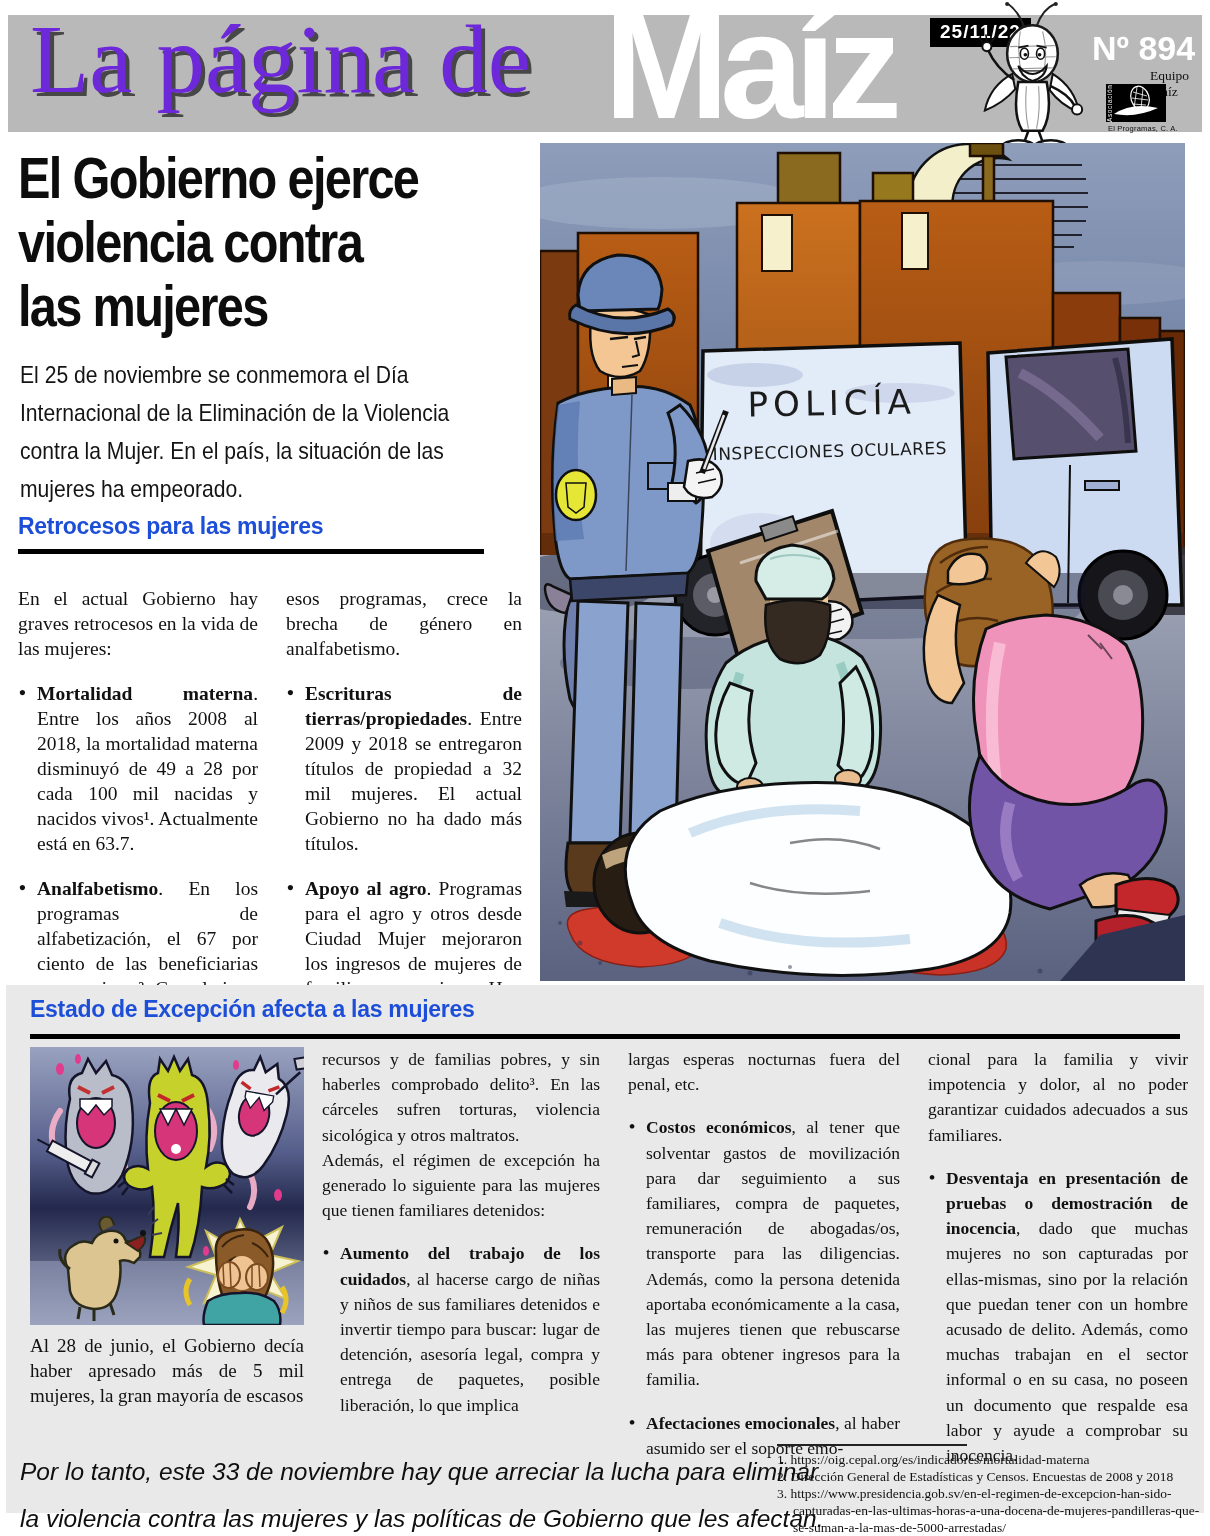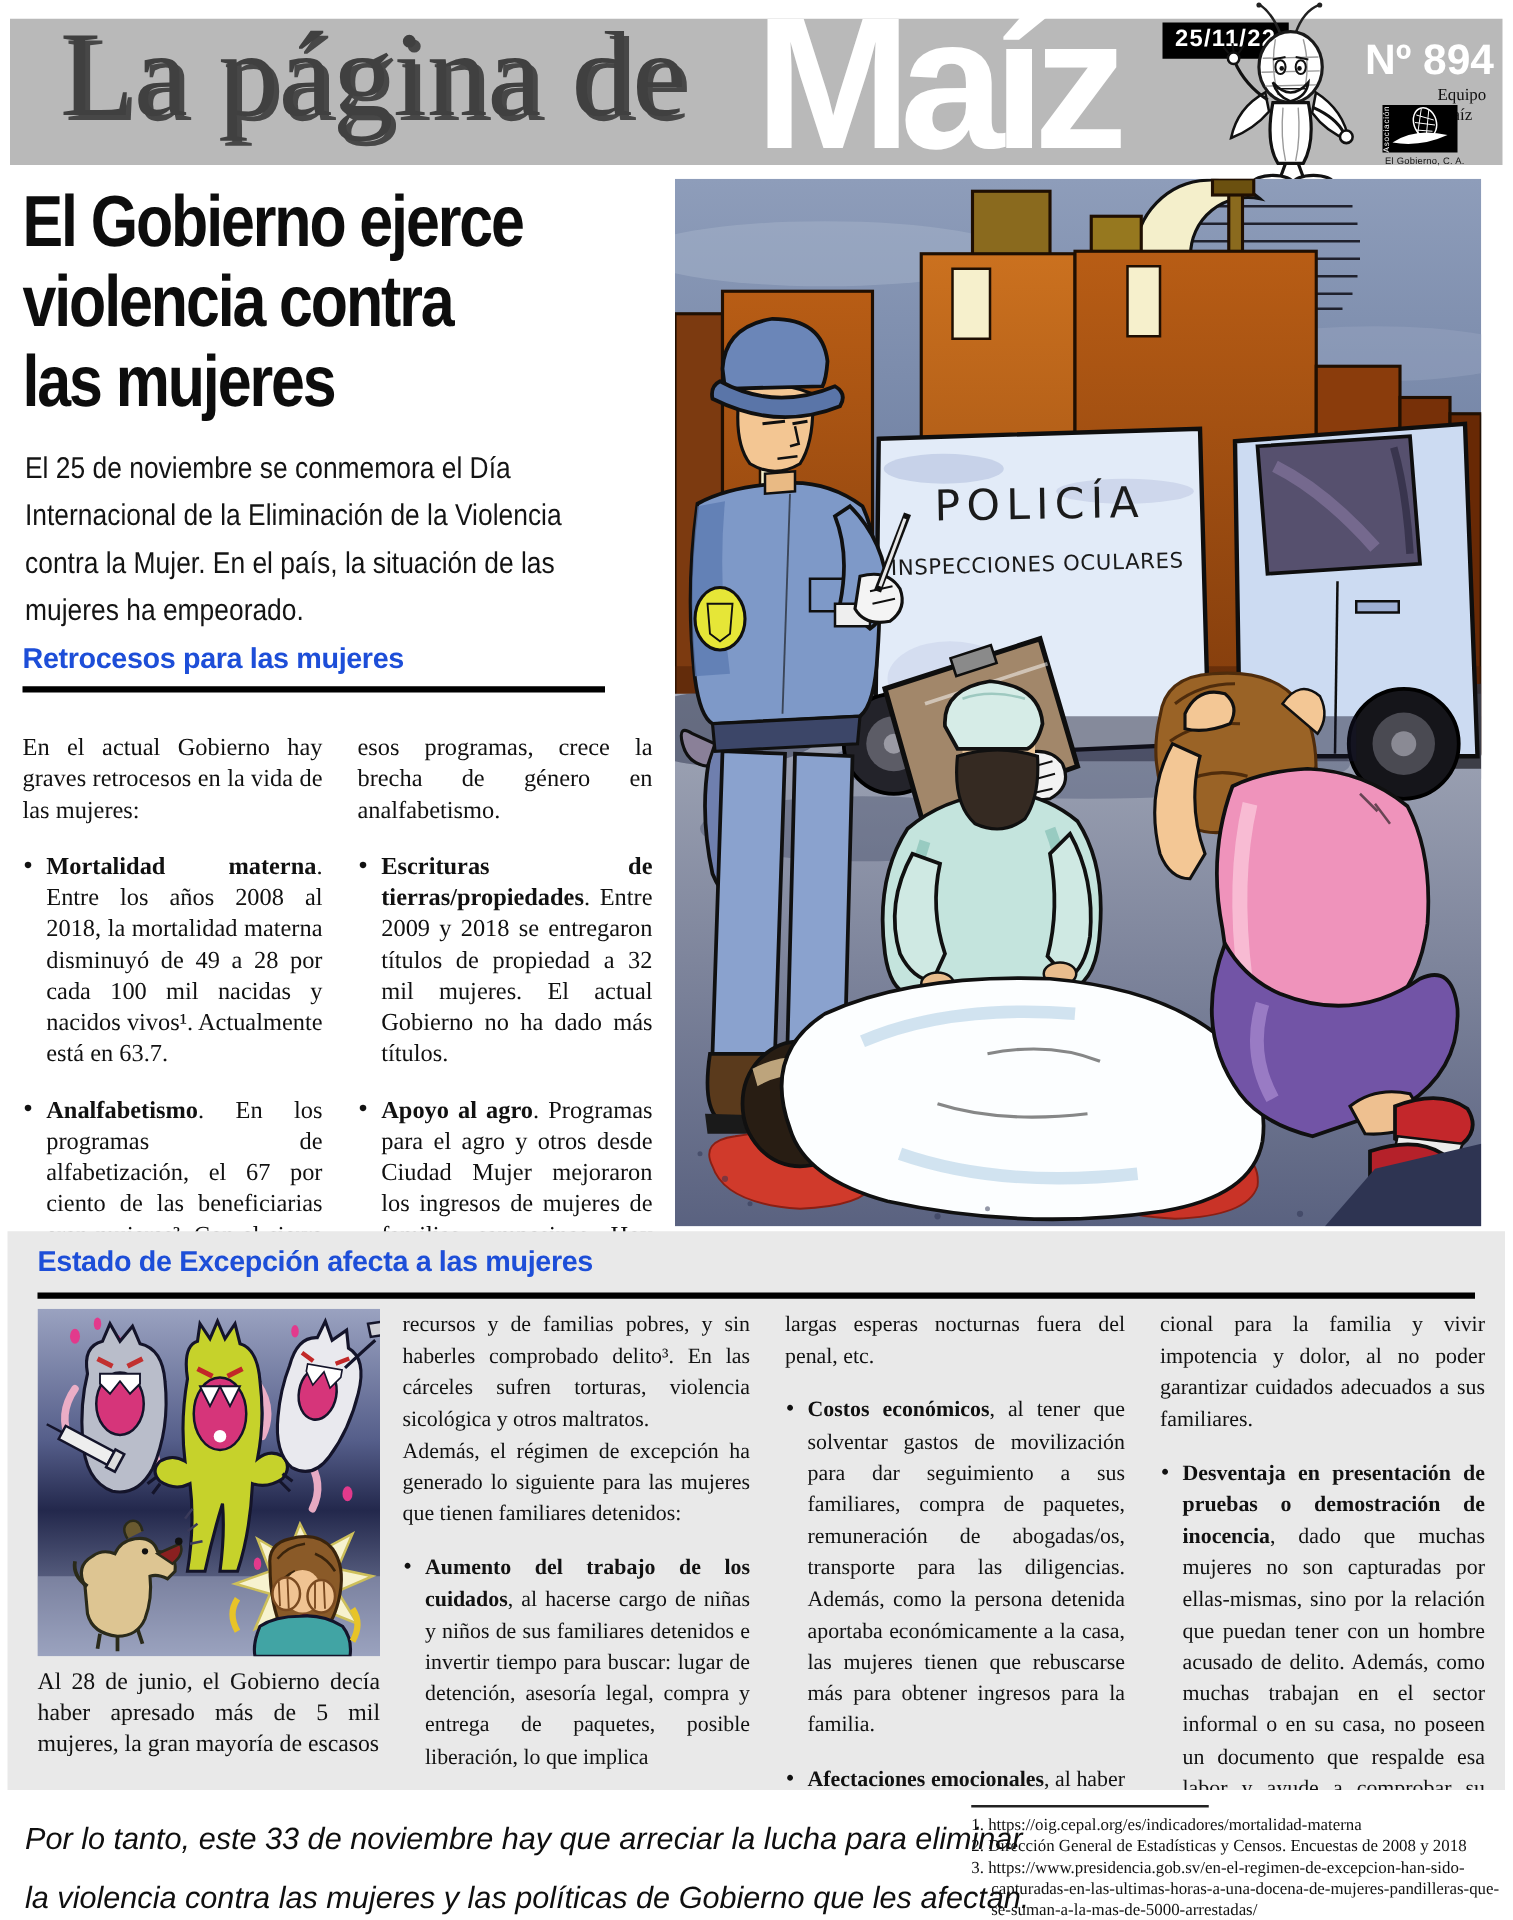--- a/index.html
+++ b/index.html
@@ -1,22 +1,22 @@
 <!DOCTYPE html>
 <html><head>
 <meta charset="utf-8">
 <style>
   html,body{margin:0;padding:0;background:#ffffff;}
   .page{position:relative;width:1210px;height:1536px;background:#fff;overflow:hidden;
         font-family:"Liberation Sans",sans-serif;}
 
   
   .band{position:absolute;left:8px;top:15px;width:1194px;height:117px;background:#b9b9b9;}
-  .band .script{position:absolute;left:40px;top:-8px;font-family:"Liberation Serif","DejaVu Serif",serif;
-        font-size:97px;line-height:1.1;color:#404040;text-shadow:4px 4px 0 #474747;white-space:nowrap;}
+  .band .script{position:absolute;left:22px;top:-8px;font-family:"Liberation Serif","DejaVu Serif",serif;
+        font-size:97px;line-height:1.1;color:#6d28d9;text-shadow:4px 4px 0 #474747;white-space:nowrap;}
   .band .brand{position:absolute;left:596px;top:-24px;font-size:150px;line-height:1;font-weight:bold;
         color:#fff;letter-spacing:-9px;white-space:nowrap;}
   .datebox{position:absolute;left:922px;top:3px;background:#000;color:#fff;font-weight:bold;
         font-size:19px;padding:3px 10px 4px;letter-spacing:1px;}
   .issue{position:absolute;left:1084px;top:14px;font-size:34px;font-weight:bold;color:#fff;}
   .org{position:absolute;left:1098px;top:53px;font-family:"Liberation Serif",serif;font-size:13.5px;color:#111;margin-left:44px;}
   .logobox{position:absolute;left:1098px;top:69px;width:60px;height:38px;background:#000;}
   .logobox .vert{position:absolute;left:0px;top:0px;height:38px;color:#fff;font-size:6.5px;
         writing-mode:vertical-rl;transform:rotate(180deg);letter-spacing:.6px;line-height:8px;}
   .orgsub{position:absolute;left:1100px;top:109px;font-size:7.5px;color:#111;letter-spacing:.2px;}
@@ -43,21 +43,21 @@
   .blk{margin-top:20px;}
   .bullet{position:relative;padding-left:19px;}
   .bullet::before{content:"\2022";position:absolute;left:1px;top:-1px;font-weight:bold;}
   .lead{font-weight:bold;}
 
   
   .illus1{position:absolute;left:540px;top:143px;width:645px;height:838px;}
   .illus2{position:absolute;left:24px;top:62px;width:274px;height:278px;}
 
   
-  .panel{position:absolute;left:6px;top:985px;width:1198px;height:447px;background:#e9e9e9;overflow:hidden;}
+  .panel{position:absolute;left:6px;top:985px;width:1198px;height:528px;background:#e9e9e9;overflow:hidden;}
   .sec2-head{position:absolute;left:24px;top:11px;}
   .rule2{left:24px;top:49px;width:1150px;height:5px;position:absolute;background:#000;}
   .cap{position:absolute;left:24px;top:348px;width:274px;font-size:19px;line-height:25px;}
   .lcol{position:absolute;top:62px;font-size:17.5px;line-height:25.2px;}
   .c2{left:316px;width:278px;}
   .c3{left:622px;width:272px;}
   .c4{left:922px;width:260px;}
   .lcol .blk{margin-top:18px;}
   .lcol .bullet{padding-left:18px;}
 
@@ -81,21 +81,21 @@
     <div class="issue">Nº 894</div>
     <div class="org">Equipo Maíz</div>
     <div class="logobox">
       <span class="vert">Asociación</span>
       <svg viewBox="0 0 60 38" width="60" height="38">
         <ellipse cx="34" cy="14" rx="9" ry="12" fill="none" stroke="#fff" stroke-width="1.2" transform="rotate(-18 34 14)"></ellipse>
         <path d="M27,8 L41,12 M26,14 L42,16 M27,20 L40,21 M31,3 L28,24 M37,4 L35,25" stroke="#fff" stroke-width="0.8" fill="none"></path>
         <path d="M8,30 Q26,18 52,24 Q30,34 8,30 Z" fill="#fff"></path>
       </svg>
     </div>
-    <div class="orgsub">El Gobierno, C. A.</div>
+    <div class="orgsub">El Programas, C. A.</div>
 
     <svg class="mascot" viewBox="0 0 115 150">
       <path d="M48,26 Q42,10 32,3" stroke="#222" stroke-width="2" fill="none"></path>
       <path d="M60,25 Q66,8 78,3" stroke="#222" stroke-width="2" fill="none"></path>
       <circle cx="31" cy="3" r="2" fill="#222"></circle>
         <circle cx="79" cy="3" r="2" fill="#222"></circle>
       <ellipse cx="56" cy="52" rx="25" ry="28" fill="#fff" stroke="#1a1a1a" stroke-width="2.5"></ellipse>
       <path d="M44,30 Q40,52 46,74 M66,30 Q72,52 66,74 M34,45 L78,44 M33,56 L79,55 M36,67 L76,66" stroke="#9a9a9a" stroke-width="1.1" fill="none"></path>
       <ellipse cx="48" cy="52" rx="4" ry="5.5" fill="#fff" stroke="#111" stroke-width="1.6"></ellipse>
       <ellipse cx="64" cy="52" rx="4" ry="5.5" fill="#fff" stroke="#111" stroke-width="1.6"></ellipse>

